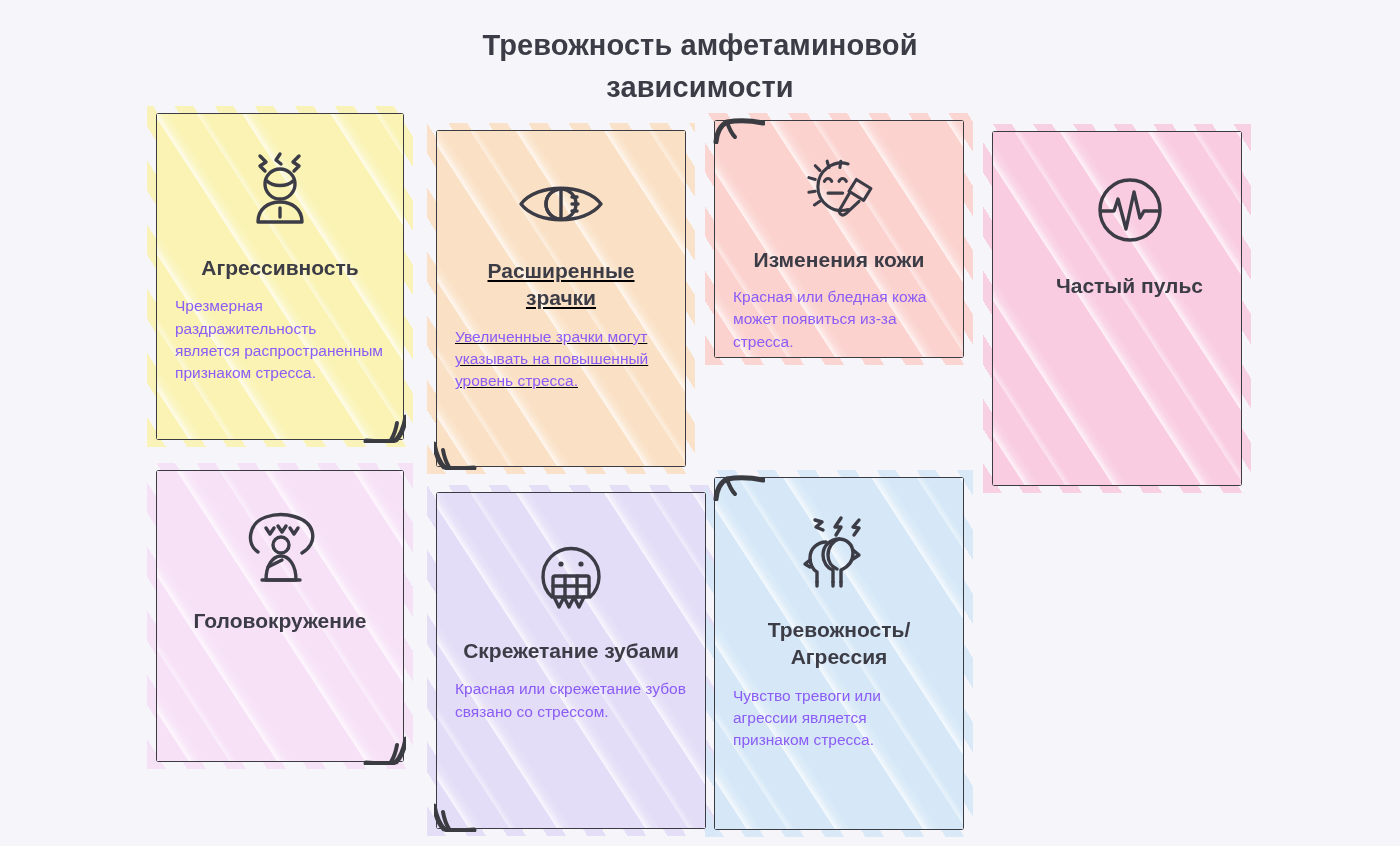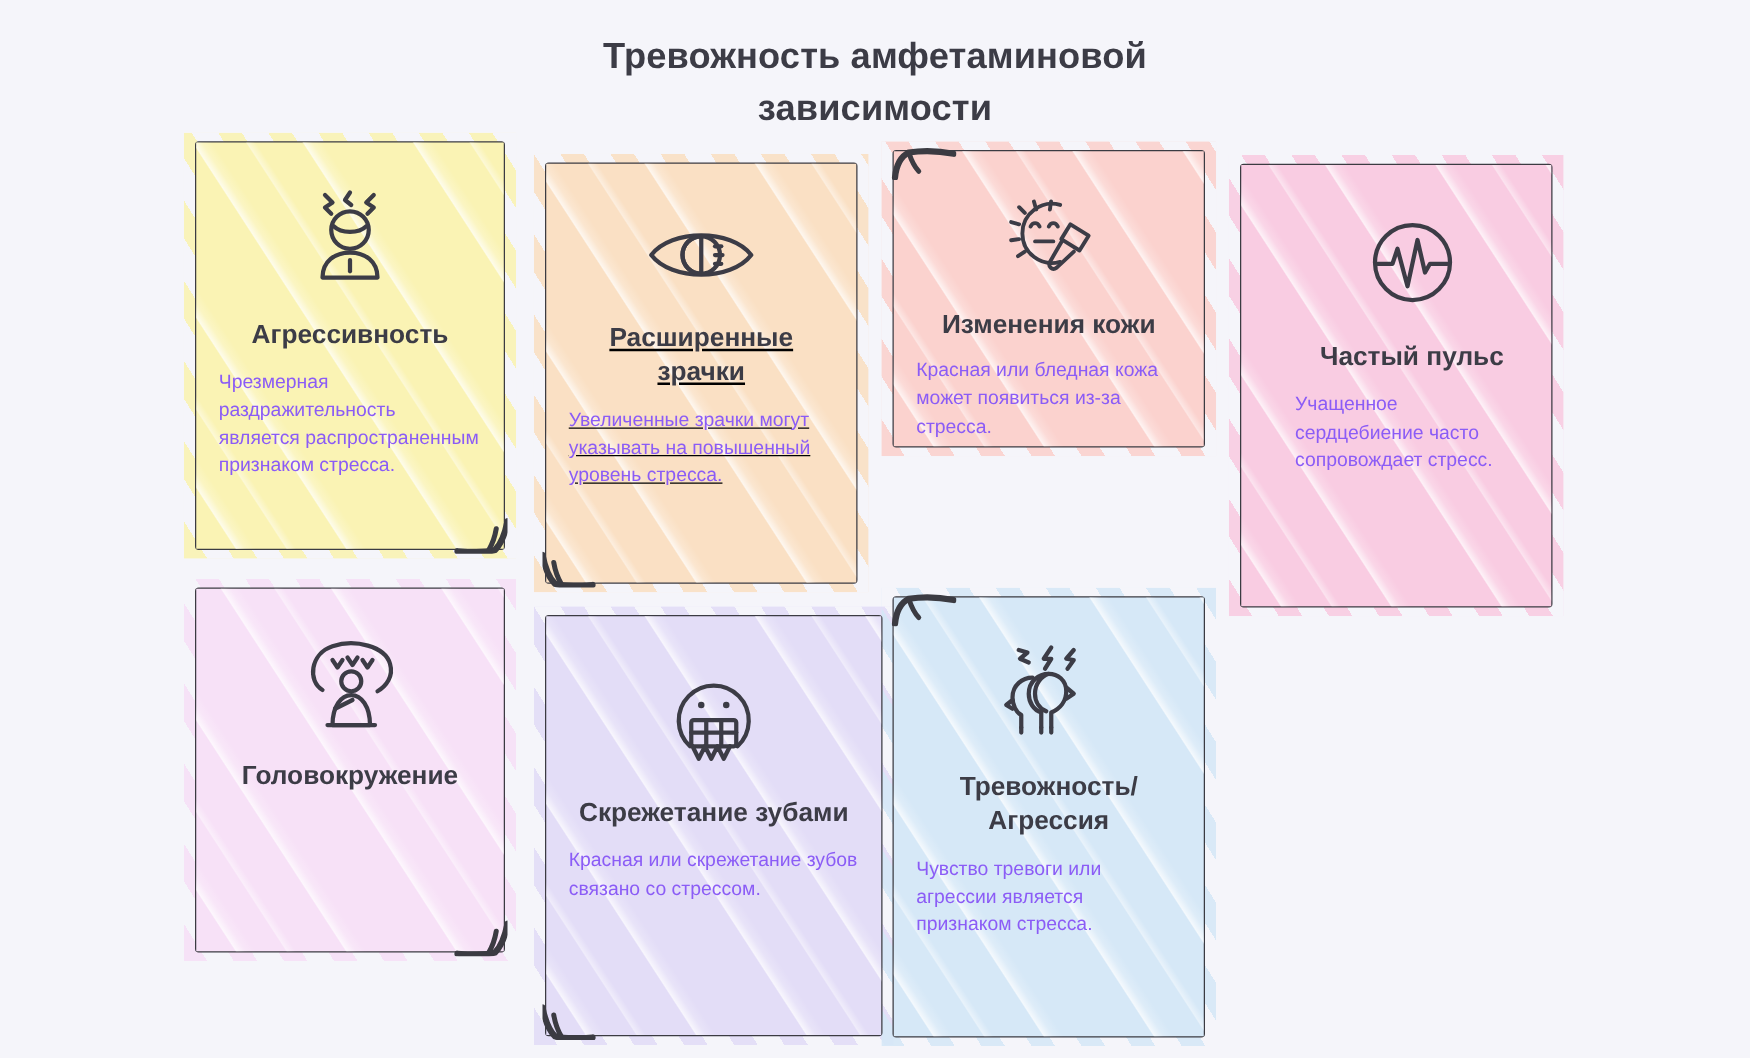--- a/index.html
+++ b/index.html
@@ -250,21 +250,20 @@
   <div class="inner">
     <svg class="card-icon" width="80" height="80" viewBox="0 0 80 80">
       <g fill="none" stroke="#3C3C46" stroke-width="3.4" stroke-linecap="round" stroke-linejoin="round">
         <circle cx="40" cy="40" r="30"></circle>
         <path d="M12 41 L24 41 L28 29 L36 59 L44 22 L50 48 L54 41 L68 41"></path>
       </g>
     </svg>
     <div class="gap-a"></div>
     <div class="card-title">Частый пульс</div>
     <div class="gap-b"></div>
-    <div class="card-desc">Учащенное сердцебиение часто сопровождает стресс.</div>
   </div>
 </div>
 
 <div class="card" id="card-dizziness">
   <div class="bleed" style="background-color: rgb(247, 225, 247);"></div>
   <div class="fill" style="background-color: rgb(247, 225, 247);"></div>
   <div class="hatch"></div>
   <svg class="fold fold-br" viewBox="0 0 46 30">
     <path d="M46 4 C44 14 41 22 36 27 C30 29 18 29 6 28" fill="none" stroke="#3B3B42" stroke-width="5" stroke-linecap="round"></path>
     <path d="M31 27 C34 22 36 16 37 10" fill="none" stroke="#3B3B42" stroke-width="4" stroke-linecap="round"></path>

